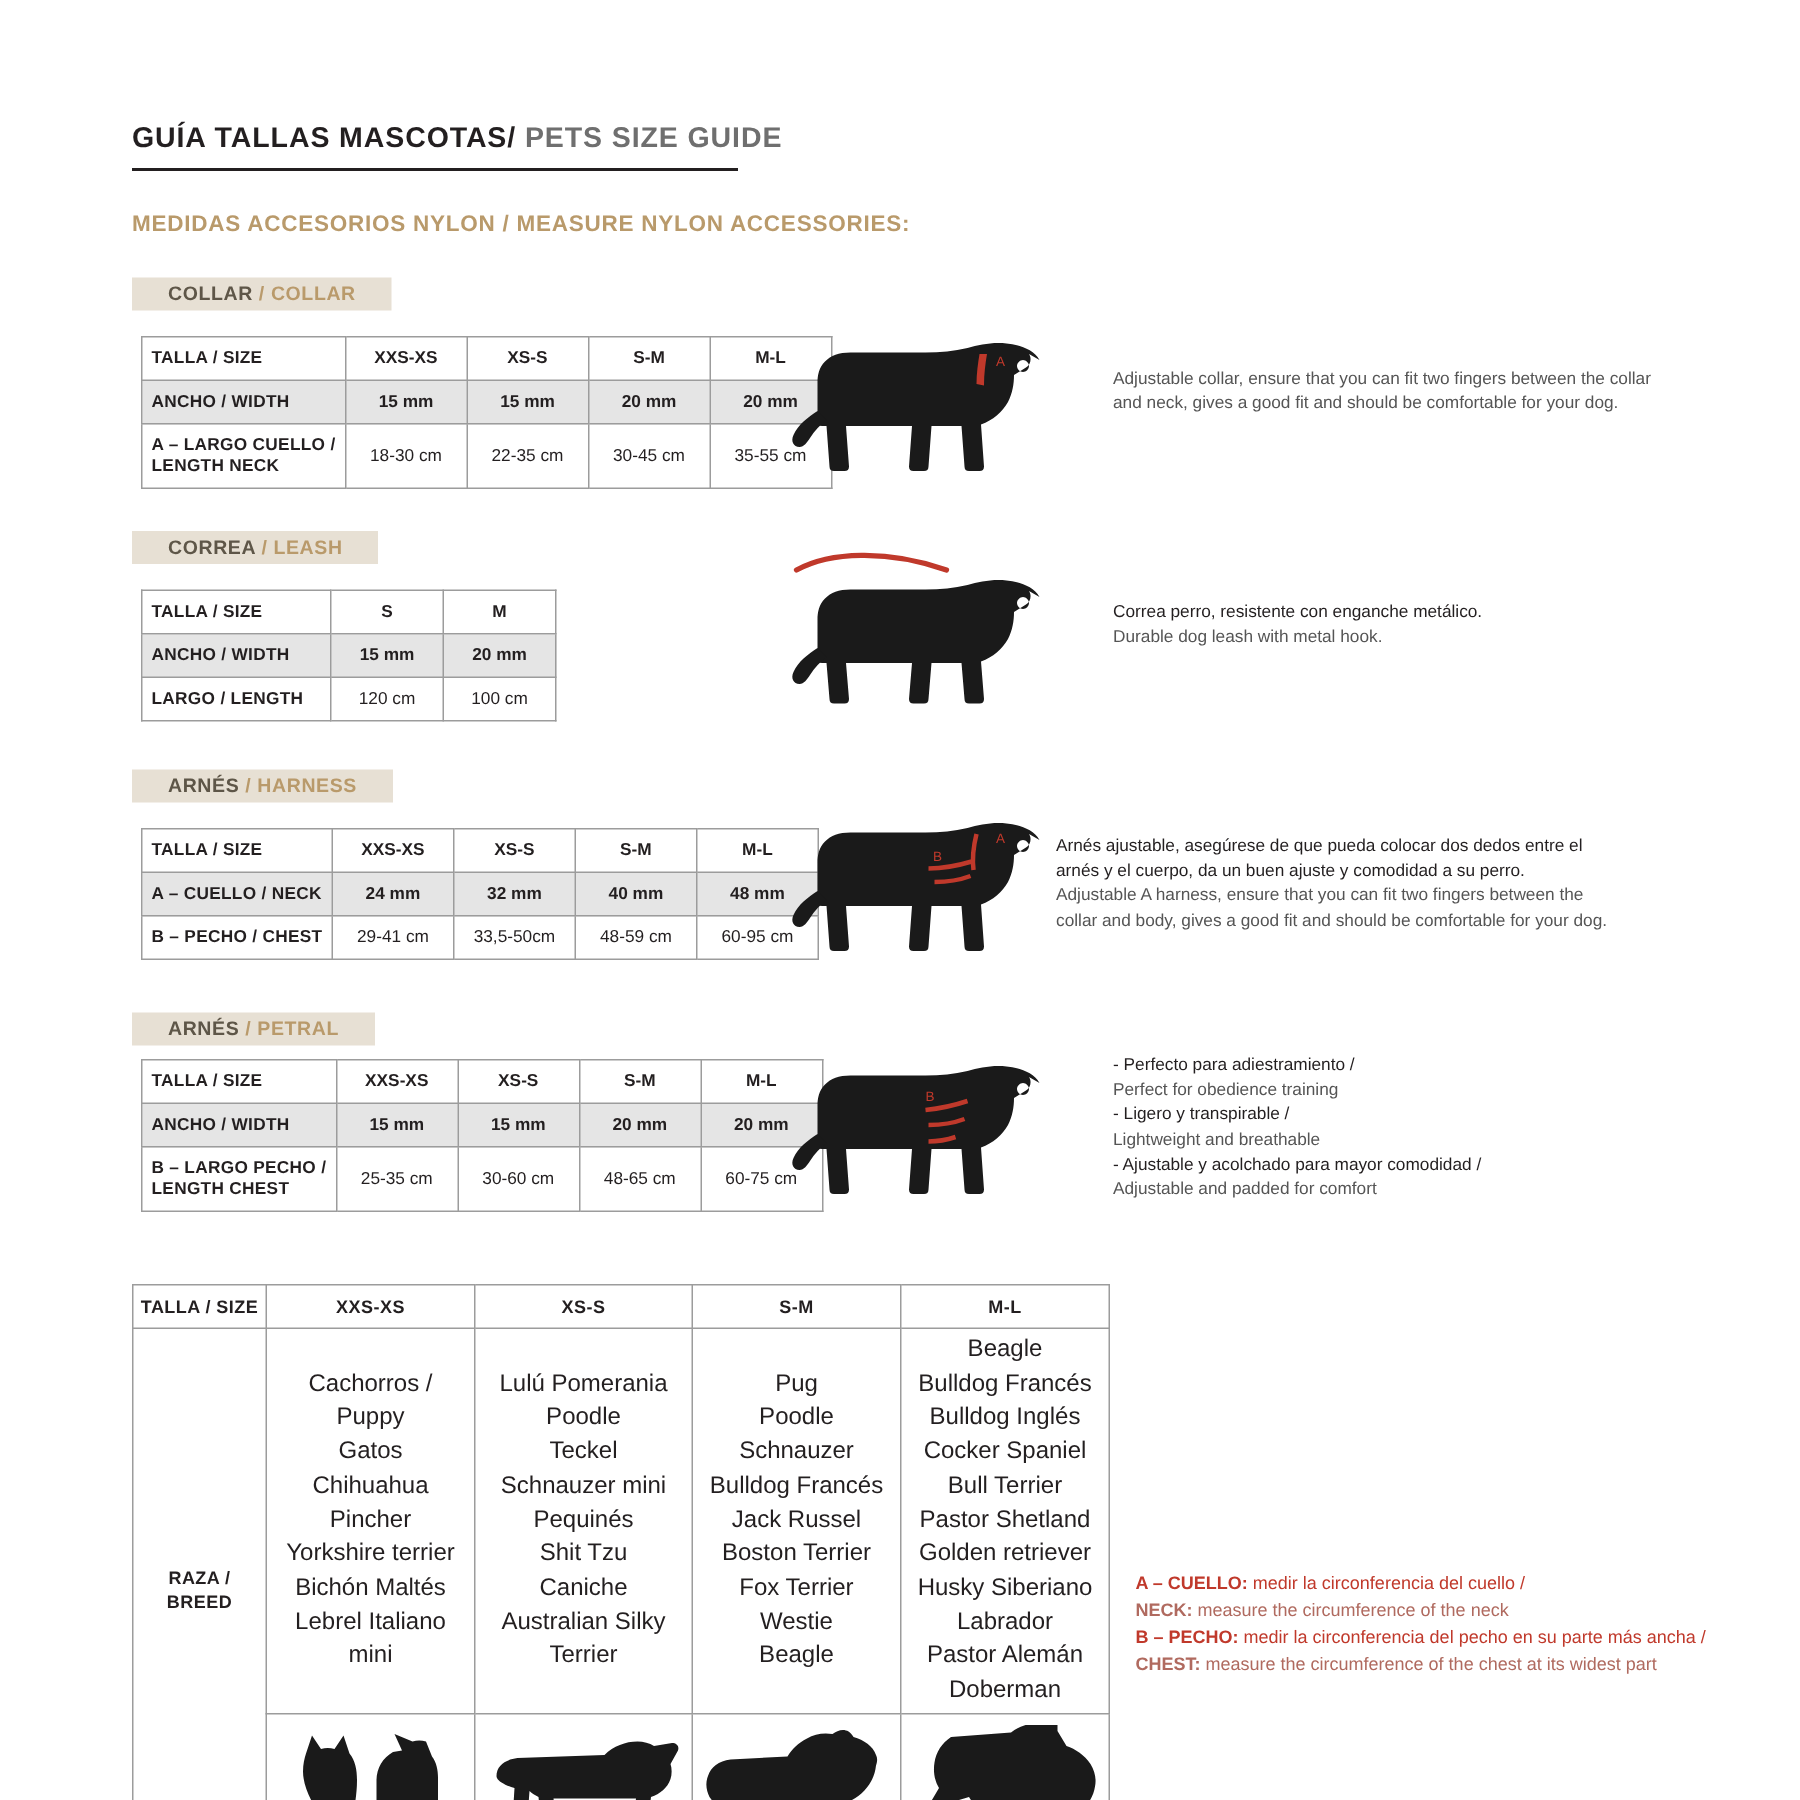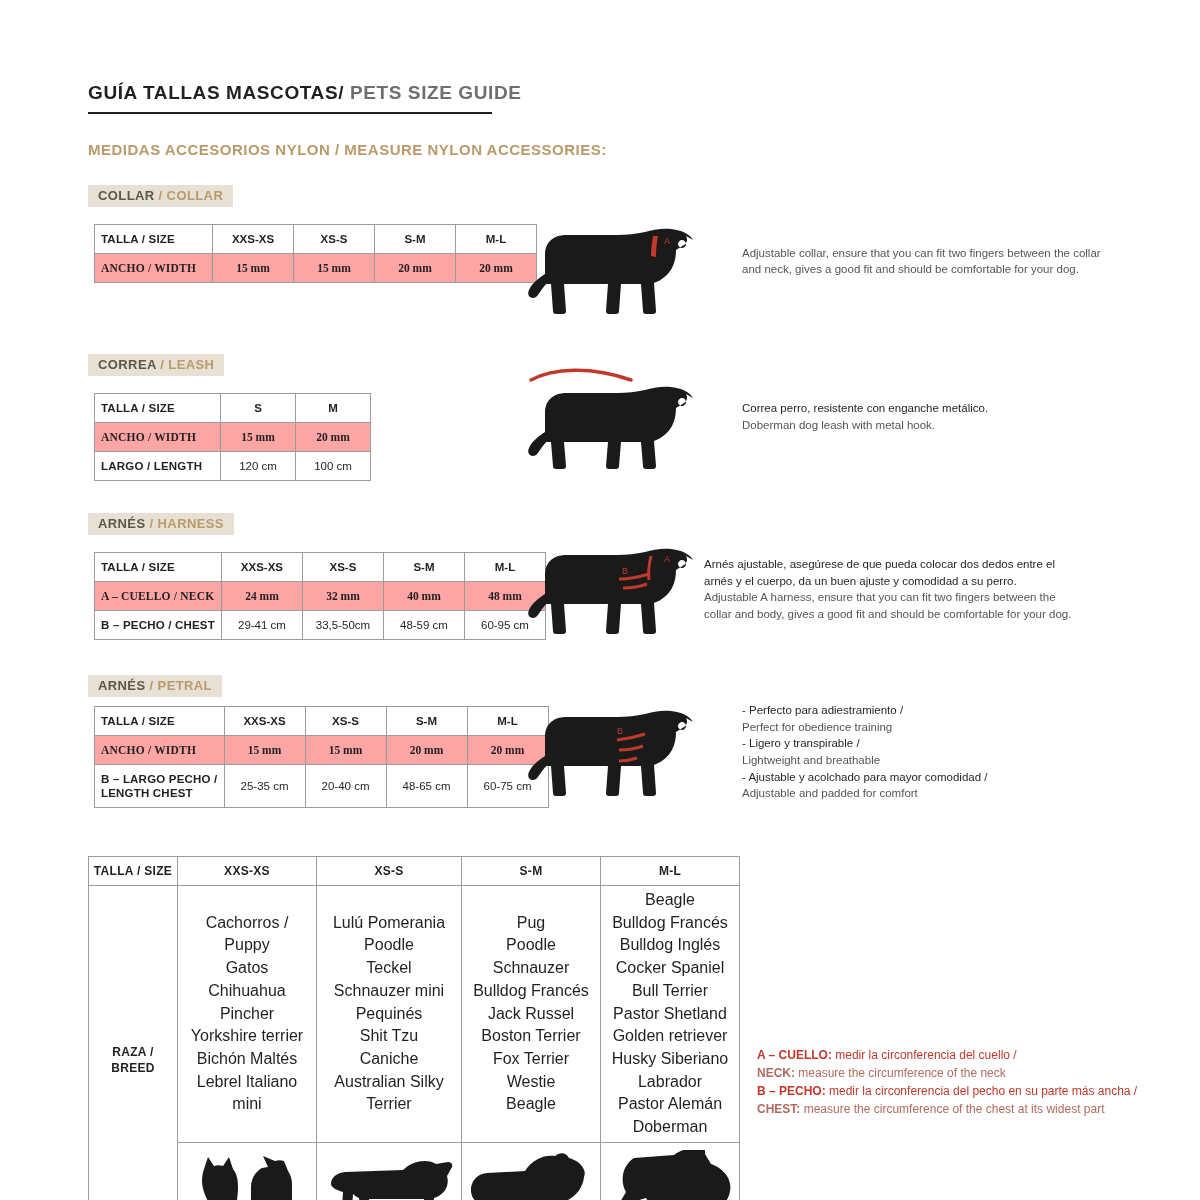--- a/index.html
+++ b/index.html
@@ -29,21 +29,21 @@
     color:#b99a6b;
   }
 
   
   .chip{
     position:absolute;
     height:22px;line-height:22px;
     background:#e7e0d4;
     color:#5e5648;
     font-size:13px;font-weight:bold;letter-spacing:.4px;
-    padding:0 10px;
+    padding:0 24px;
     white-space:nowrap;
   }
   .chip .sep{color:#b99a6b;font-weight:bold;}
 
   
   table.sz{
     position:absolute;
     border-collapse:collapse;
     font-size:11.5px;
     color:#231f20;
@@ -54,21 +54,21 @@
     text-align:center;
     height:20px;
     white-space:nowrap;
   }
   table.sz td.lbl{
     text-align:left;
     font-weight:bold;
     letter-spacing:.2px;
   }
   table.sz tr.head td{font-weight:bold;}
-  table.sz tr.shade td{background:#fca5a5;font-weight:bold;font-family:Liberation Serif, serif;}
+  table.sz tr.shade td{background:#e5e5e5;font-weight:bold;}
   table.sz td.two{line-height:1.25;}
 
   
   .note{
     position:absolute;
     font-size:11.5px;
     line-height:1.45;
     color:#231f20;
     width:370px;
   }
@@ -127,20 +127,27 @@
       <td style="width:68px;">XS-S</td>
       <td style="width:68px;">S-M</td>
       <td style="width:68px;">M-L</td>
     </tr>
     <tr class="shade">
       <td class="lbl">ANCHO / WIDTH</td>
       <td>15 mm</td>
       <td>15 mm</td>
       <td>20 mm</td>
       <td>20 mm</td>
+    </tr>
+    <tr>
+      <td class="lbl two" style="height:34px;">A – LARGO CUELLO /<br>LENGTH NECK</td>
+      <td>18-30 cm</td>
+      <td>22-35 cm</td>
+      <td>30-45 cm</td>
+      <td>35-55 cm</td>
     </tr>
   </tbody>
     </table>
 
   <div class="dog" style="left:525px;top:222px;">
     <svg width="180" height="105" viewBox="0 0 180 105">
       <path fill="#1a1a1a" d="M168 18c-4-7-13-10-22-11-10-1-18 1-26 3-9 2-18 3-28 3H42c-8 0-13 2-17 6-4 4-5 9-5 14v26c0 2 1 3 3 3h3l2 27c0 2 1 3 3 3h7c2 0 3-1 3-3l-2-27h44l-2 27c0 2 1 3 3 3h7c2 0 3-1 3-3l2-27h20l2 27c0 2 1 3 3 3h7c2 0 3-1 3-3l-2-28c8-3 14-8 18-15 3-6 4-12 4-18l8-5c3-2 4-6 2-9zM157 26c-2 0-4-2-4-4s2-4 4-4 4 2 4 4-2 4-4 4z"></path>
       <path fill="#1a1a1a" d="M20 52c-6 4-13 9-16 16-2 4 0 8 4 8 3 0 5-3 7-6 3-5 7-9 11-12z"></path>
       <path fill="#c0392b" d="M128 14c-1 6-2 13-2 20l5 1c0-8 1-15 2-21z"></path>
       <text x="139" y="22" fill="#c0392b" font-size="9" font-family="Liberation Sans">A</text>
@@ -179,21 +186,21 @@
   <div class="dog" style="left:525px;top:362px;">
     <svg width="180" height="110" viewBox="0 0 180 110">
       <path fill="none" stroke="#c0392b" stroke-width="3.5" stroke-linecap="round" d="M6 18C28 6 66 4 106 18"></path>
       <path fill="#1a1a1a" d="M168 36c-4-7-13-10-22-11-10-1-18 1-26 3-9 2-18 3-28 3H42c-8 0-13 2-17 6-4 4-5 9-5 14v26c0 2 1 3 3 3h3l2 24c0 2 1 3 3 3h7c2 0 3-1 3-3l-2-24h44l-2 24c0 2 1 3 3 3h7c2 0 3-1 3-3l2-24h20l2 24c0 2 1 3 3 3h7c2 0 3-1 3-3l-2-25c8-3 14-8 18-15 3-6 4-12 4-18l8-5c3-2 4-6 2-9zM157 44c-2 0-4-2-4-4s2-4 4-4 4 2 4 4-2 4-4 4z"></path>
       <path fill="#1a1a1a" d="M20 70c-6 4-13 9-16 16-2 4 0 8 4 8 3 0 5-3 7-6 3-5 7-9 11-12z"></path>
     </svg>
   </div>
 
   <div class="note" style="left:742px;top:400px;">
     <span>Correa perro, resistente con enganche metálico.</span><br>
-    <span class="en">Doberman dog leash with metal hook.</span>
+    <span class="en">Durable dog leash with metal hook.</span>
   </div>
 
   <div class="chip" style="left:88px;top:513px;">
     <span>ARNÉS</span><span class="sep"> / </span><span style="color:#b99a6b">HARNESS</span>
   </div>
 
   <table class="sz" style="left:94px;top:552px;">
     <tbody>
         <tr class="head">
       <td class="lbl" style="width:105px;">TALLA / SIZE</td>
@@ -250,21 +257,21 @@
     <tr class="shade">
       <td class="lbl">ANCHO / WIDTH</td>
       <td>15 mm</td>
       <td>15 mm</td>
       <td>20 mm</td>
       <td>20 mm</td>
     </tr>
     <tr>
       <td class="lbl two" style="height:34px;">B – LARGO PECHO /<br>LENGTH CHEST</td>
       <td>25-35 cm</td>
-      <td>20-40 cm</td>
+      <td>30-60 cm</td>
       <td>48-65 cm</td>
       <td>60-75 cm</td>
     </tr>
   </tbody>
     </table>
 
   <div class="dog" style="left:525px;top:700px;">
     <svg width="180" height="110" viewBox="0 0 180 110">
       <path fill="#1a1a1a" d="M168 22c-4-7-13-10-22-11-10-1-18 1-26 3-9 2-18 3-28 3H42c-8 0-13 2-17 6-4 4-5 9-5 14v26c0 2 1 3 3 3h3l2 27c0 2 1 3 3 3h7c2 0 3-1 3-3l-2-27h44l-2 27c0 2 1 3 3 3h7c2 0 3-1 3-3l2-27h20l2 27c0 2 1 3 3 3h7c2 0 3-1 3-3l-2-28c8-3 14-8 18-15 3-6 4-12 4-18l8-5c3-2 4-6 2-9zM157 30c-2 0-4-2-4-4s2-4 4-4 4 2 4 4-2 4-4 4z"></path>
       <path fill="#1a1a1a" d="M20 56c-6 4-13 9-16 16-2 4 0 8 4 8 3 0 5-3 7-6 3-5 7-9 11-12z"></path>

